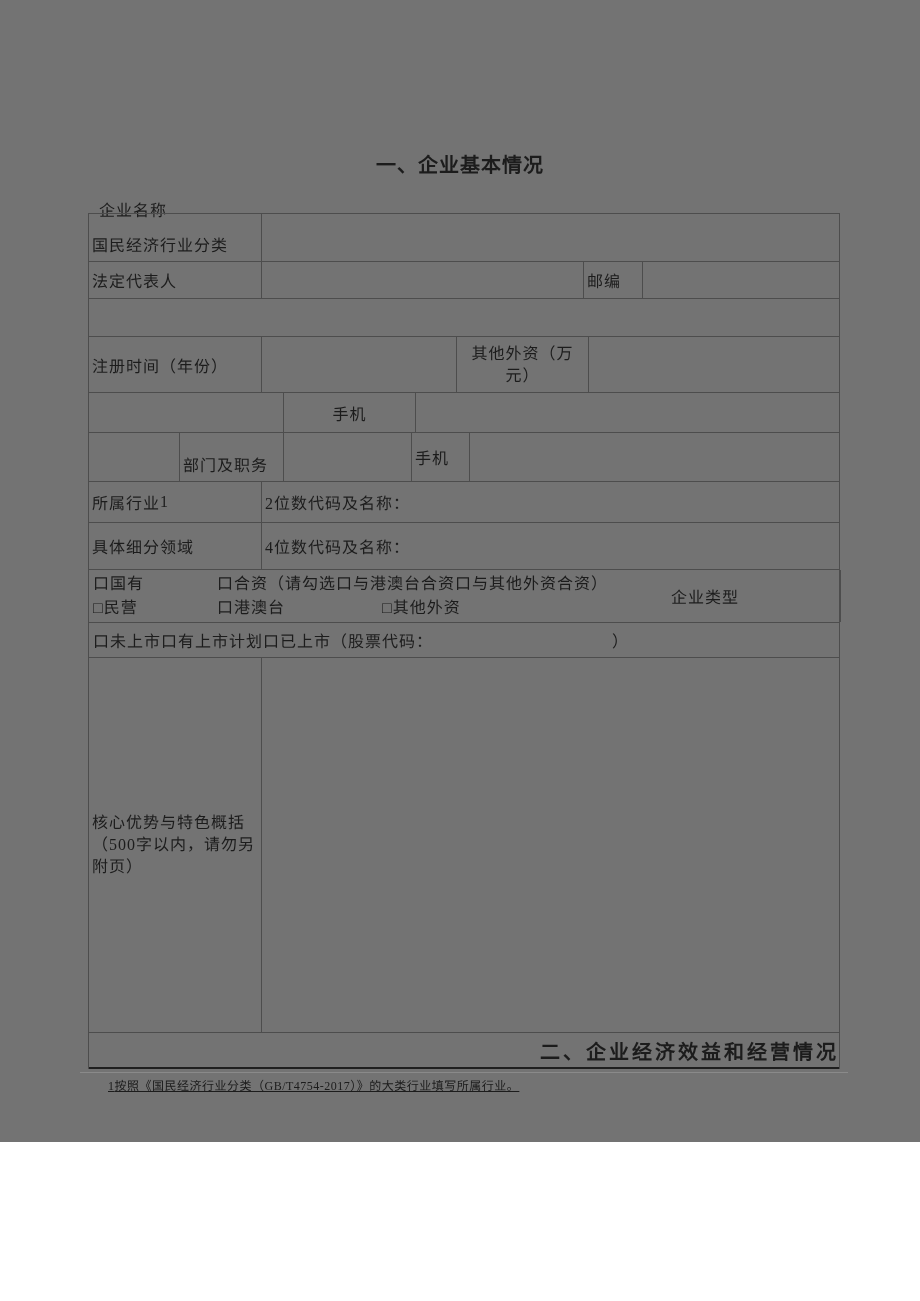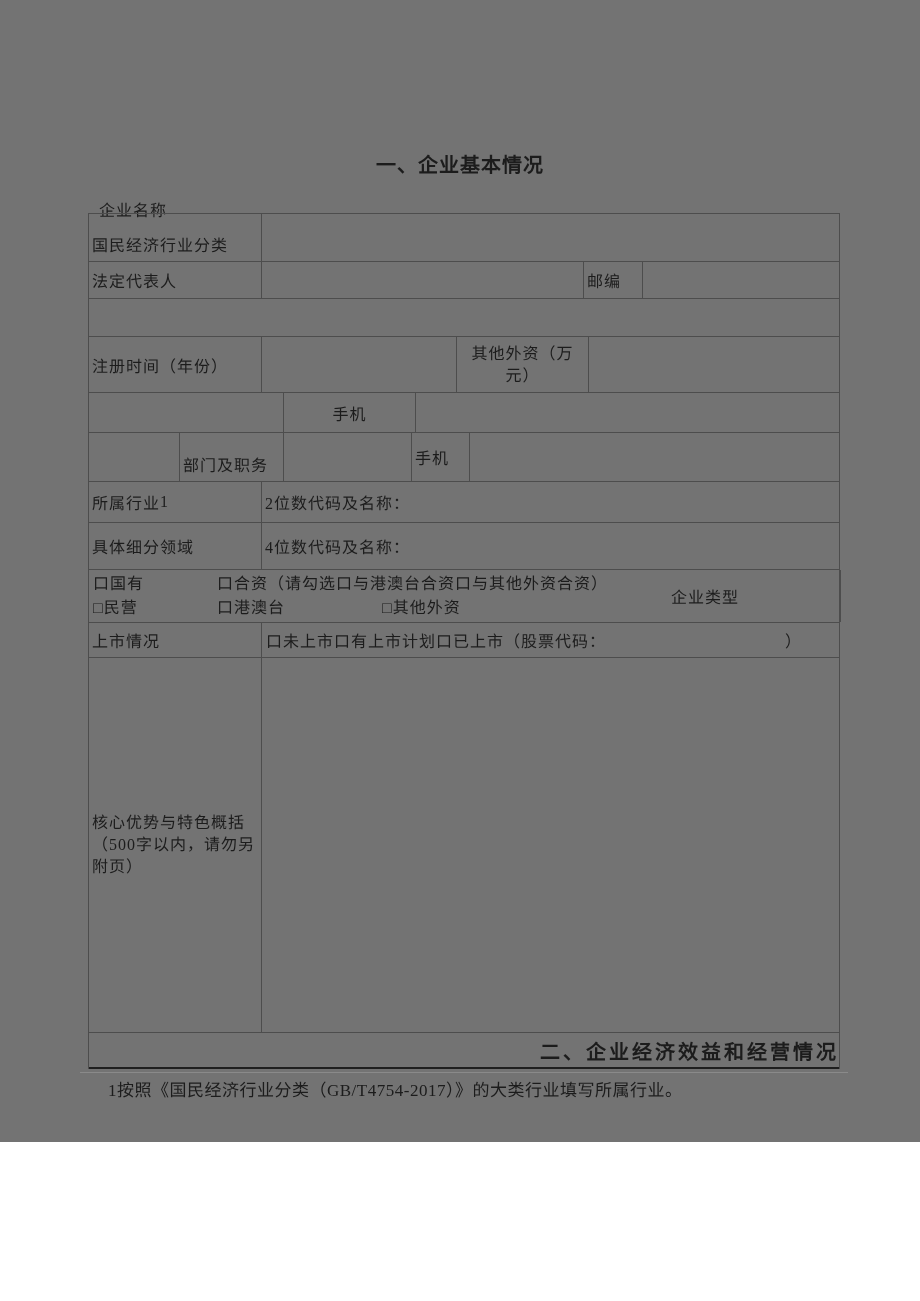--- a/index.html
+++ b/index.html
@@ -55,21 +55,21 @@
   .listing-cell{padding-left:4px;}
   .listing-paren{margin-left:auto;margin-right:36px;}
   .heading-row{justify-content:flex-end;align-items:center;display:flex;
     font-size:20px;font-weight:bold;letter-spacing:3px;}
   .foot-sep{
     position:absolute;left:80px;top:1072px;width:768px;height:0;
     border-top:1px solid #8a8a8a;
   }
   .footnote{
     position:absolute;left:108px;top:1076px;
-    font-size:17px;letter-spacing:0.5px;
+    font-size:12px;letter-spacing:0.5px;text-decoration:underline;
   }
   .serif-ref{font-family:"Liberation Serif","DejaVu Serif",serif;}
 </style>
 </head>
 <body>
 
 <div class="page">
 
   <h1 class="sec-title">一、企业基本情况</h1>
 
@@ -136,21 +136,20 @@
         <div class="type-line">
           <span class="opt-c1">□民营</span>
           <span class="opt-c2">口港澳台</span>
           <span>□其他外资</span>
         </div>
       </div>
       <div class="cell lab">企业类型</div>
     </div>
 
     <div class="t-row" style="height:35px">
-      <div class="cell lab">上市情况</div>
       <div class="cell full end listing-cell">
         <span>口未上市口有上市计划口已上市（股票代码：</span>
         <span class="listing-paren">）</span>
       </div>
     </div>
 
     <div class="t-row" style="height:375px">
       <div class="cell lab wrapcell">核心优势与特色概括（500字以内，请勿另附页）</div>
       <div class="cell full end" style="align-items:flex-start"></div>
     </div>

